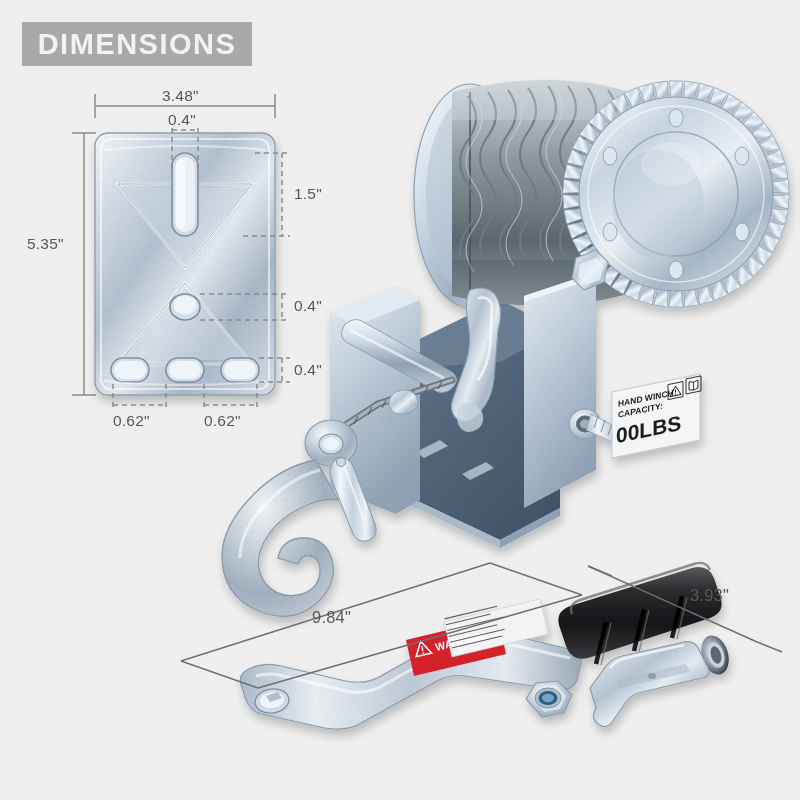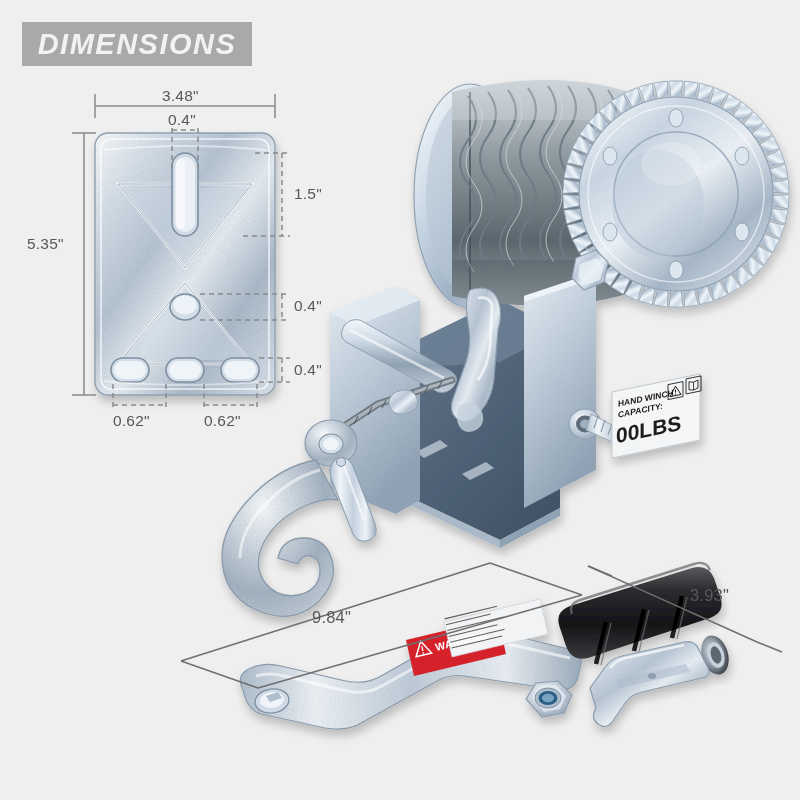--- a/index.html
+++ b/index.html
@@ -11,21 +11,21 @@
     overflow:hidden;
     position:relative;
   }
   #stage{position:absolute;inset:0;width:800px;height:800px;}
 
   
   .banner{
     position:absolute;left:22px;top:22px;
     width:230px;height:44px;
     background:#a9a9a9;
-    display:flex;align-items:center;justify-content:center;font-style:italic;
+    display:flex;align-items:center;justify-content:center;
   }
   .banner span{
     color:#f2f2f2;
     font-size:29px;
     font-weight:bold;
     letter-spacing:1.5px;
     font-family:"Liberation Sans", sans-serif;
   }
 
   

